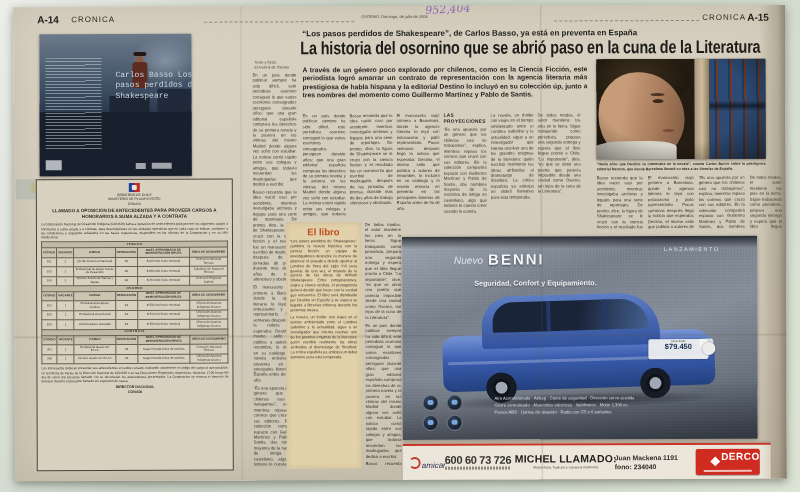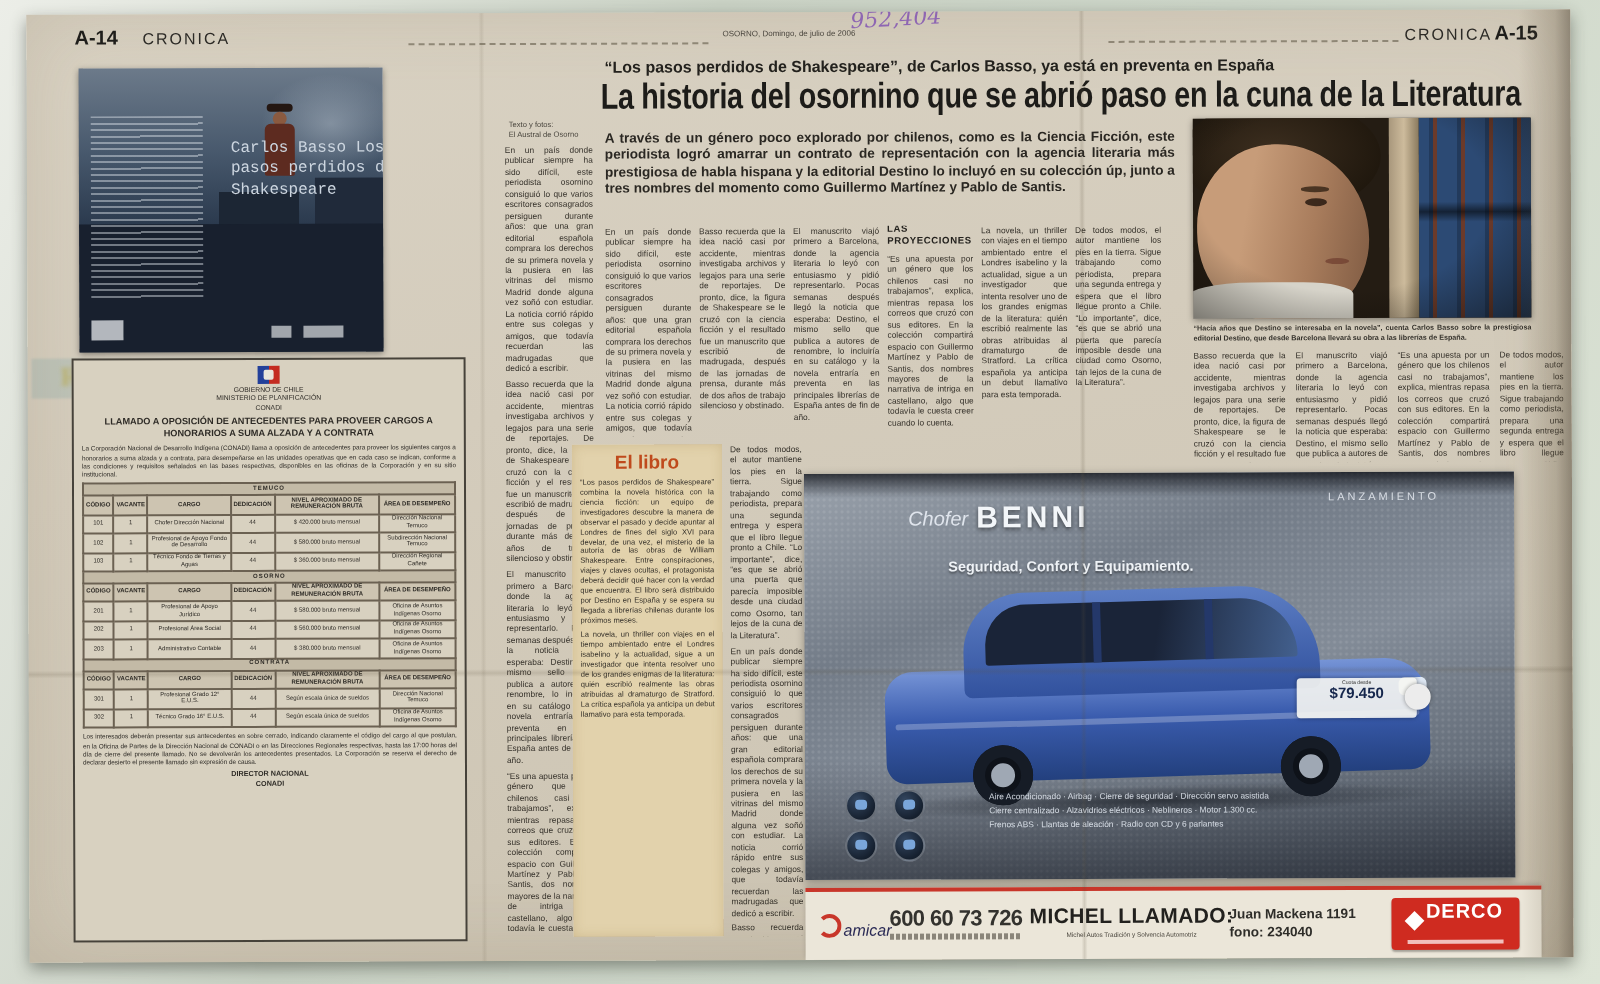--- a/index.html
+++ b/index.html
@@ -112,21 +112,21 @@
   .ficons{display:grid;grid-template-columns:16px 16px;grid-gap:4px 8px;}
   
   .dealer{background:#ebe6d9;border-top:2px solid #c8362a;box-shadow:0 -1px 2px rgba(0,0,0,.15);}
   .amicar{font-size:8px;font-weight:normal;font-style:italic;color:#2a2a55;}
   .amicar .swoosh{display:inline-block;width:8px;height:8px;border-radius:50%;border:2px solid #c8362a;border-left-color:transparent;vertical-align:-1px;margin-right:1px;}
   .dphone{font-size:11px;font-weight:bold;color:#33322e;letter-spacing:-.3px;}
   .dphone .sub{display:block;height:3px;margin-top:1px;background:repeating-linear-gradient(90deg,#8a857a 0 2px,transparent 2px 3px);}
   .dname{font-size:10.5px;font-weight:bold;color:#22211e;letter-spacing:.2px;}
   .dtag{font-size:3.2px;color:#4a463e;text-align:center;margin-top:1px;}
   .daddr{font-size:6.8px;font-weight:bold;color:#2e2d29;line-height:1.35;}
-  .derco{background:#cf2b20;border-radius:2px;color:#fff;text-align:center;box-shadow:0 1px 1px rgba(0,0,0,.3);padding-top:2px;box-sizing:border-box;}
+  .derco{background:#cf2b20;border-radius:2px;color:#fff;text-align:right;box-shadow:0 1px 1px rgba(0,0,0,.3);padding-top:2px;box-sizing:border-box;}
   .derco .diamond{display:inline-block;width:7px;height:7px;background:#fff;transform:rotate(45deg);margin-right:2px;position:relative;top:0px;}
   .derco .dn{display:inline-block;font-size:10px;font-weight:bold;letter-spacing:.5px;vertical-align:top;}
   .derco .dline{height:2px;margin:1px 8px 0;background:rgba(255,255,255,.7);}
 </style>
 </head>
 <body>
 
 <div class="paper">
  <div class="content">
 
@@ -342,21 +342,21 @@
         <p>“Es una apuesta por un género que los chilenos casi no trabajamos”, explica, mientras repasa los correos que cruzó con sus editores. En la colección compartirá espacio con Guillermo Martínez y Pablo de Santis, dos nombres mayores de la narrativa de intriga en castellano, algo que todavía le cuesta creer cuando lo cuenta.</p>
       </div>
   <div class="abs micro" style="left:750px;top:176px;width:32px;height:56px;">
         <p>De todos modos, el autor mantiene los pies en la tierra. Sigue trabajando como periodista, prepara una segunda entrega y espera que el libro llegue pronto a Chile. “Lo importante”, dice, “es que se abrió una puerta que parecía imposible desde una ciudad como Osorno, tan lejos de la cuna de la Literatura”.</p>
       </div>
 
   <div class="abs ad" style="left:402px;top:237px;width:355px;height:203px;">
     <div class="topdark"></div>
     <div class="botdark"></div>
     <span class="abs banner" style="left:262px;top:10px;">LANZAMIENTO</span>
-    <span class="abs nuevo" style="left:52px;top:18px;">Chofer</span>
+    <span class="abs nuevo" style="left:52px;top:18px;">Nuevo</span>
     <span class="abs benni" style="left:86px;top:14px;">BENNI</span>
     <span class="abs sub" style="left:72px;top:42px;">Seguridad, Confort y Equipamiento.</span>
     <div class="car" style="left:25px;top:48px;width:300px;height:125px;">
       <div class="shadow"></div>
       <div class="body"></div>
       <div class="roof"></div>
       <div class="glass"></div>
       <div class="pillar" style="left:120px;"></div>
       <div class="pillar" style="left:176px;"></div>
       <div class="stripe"></div>

